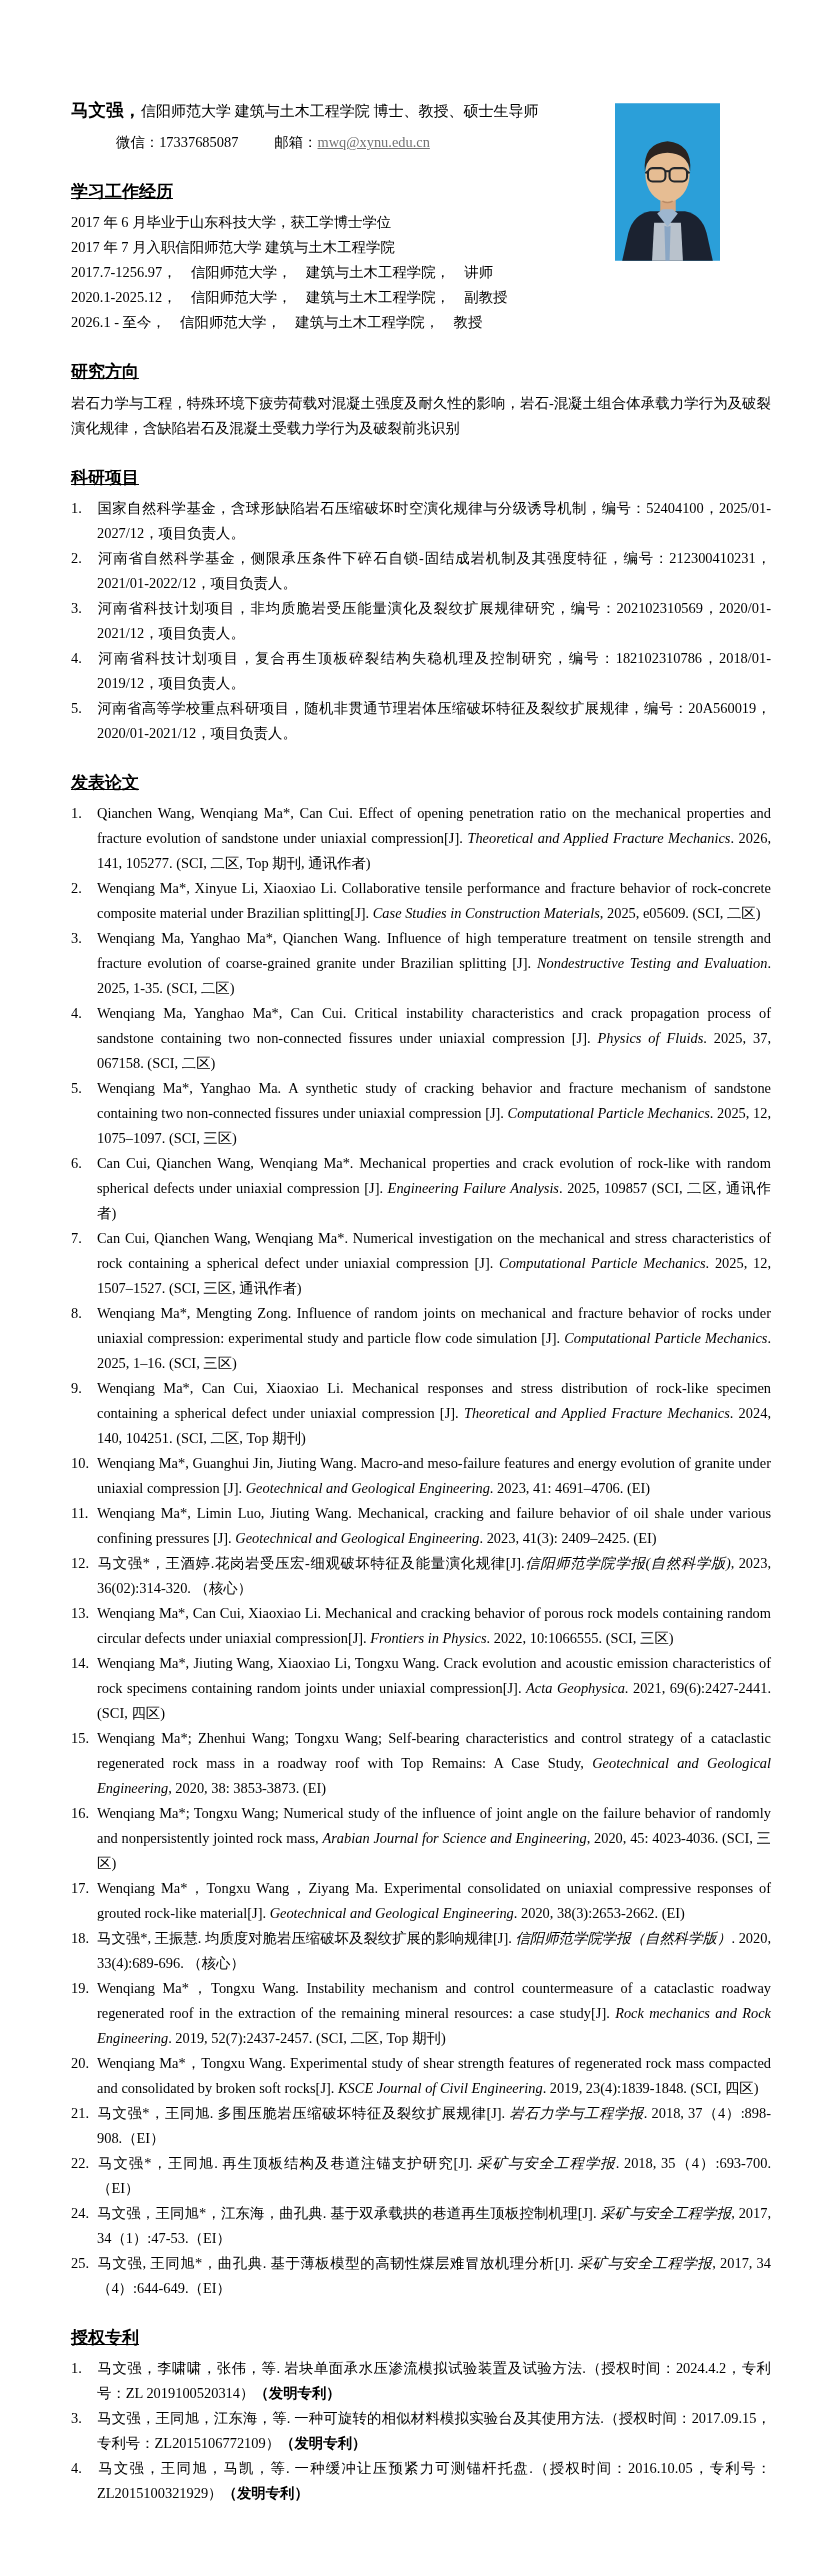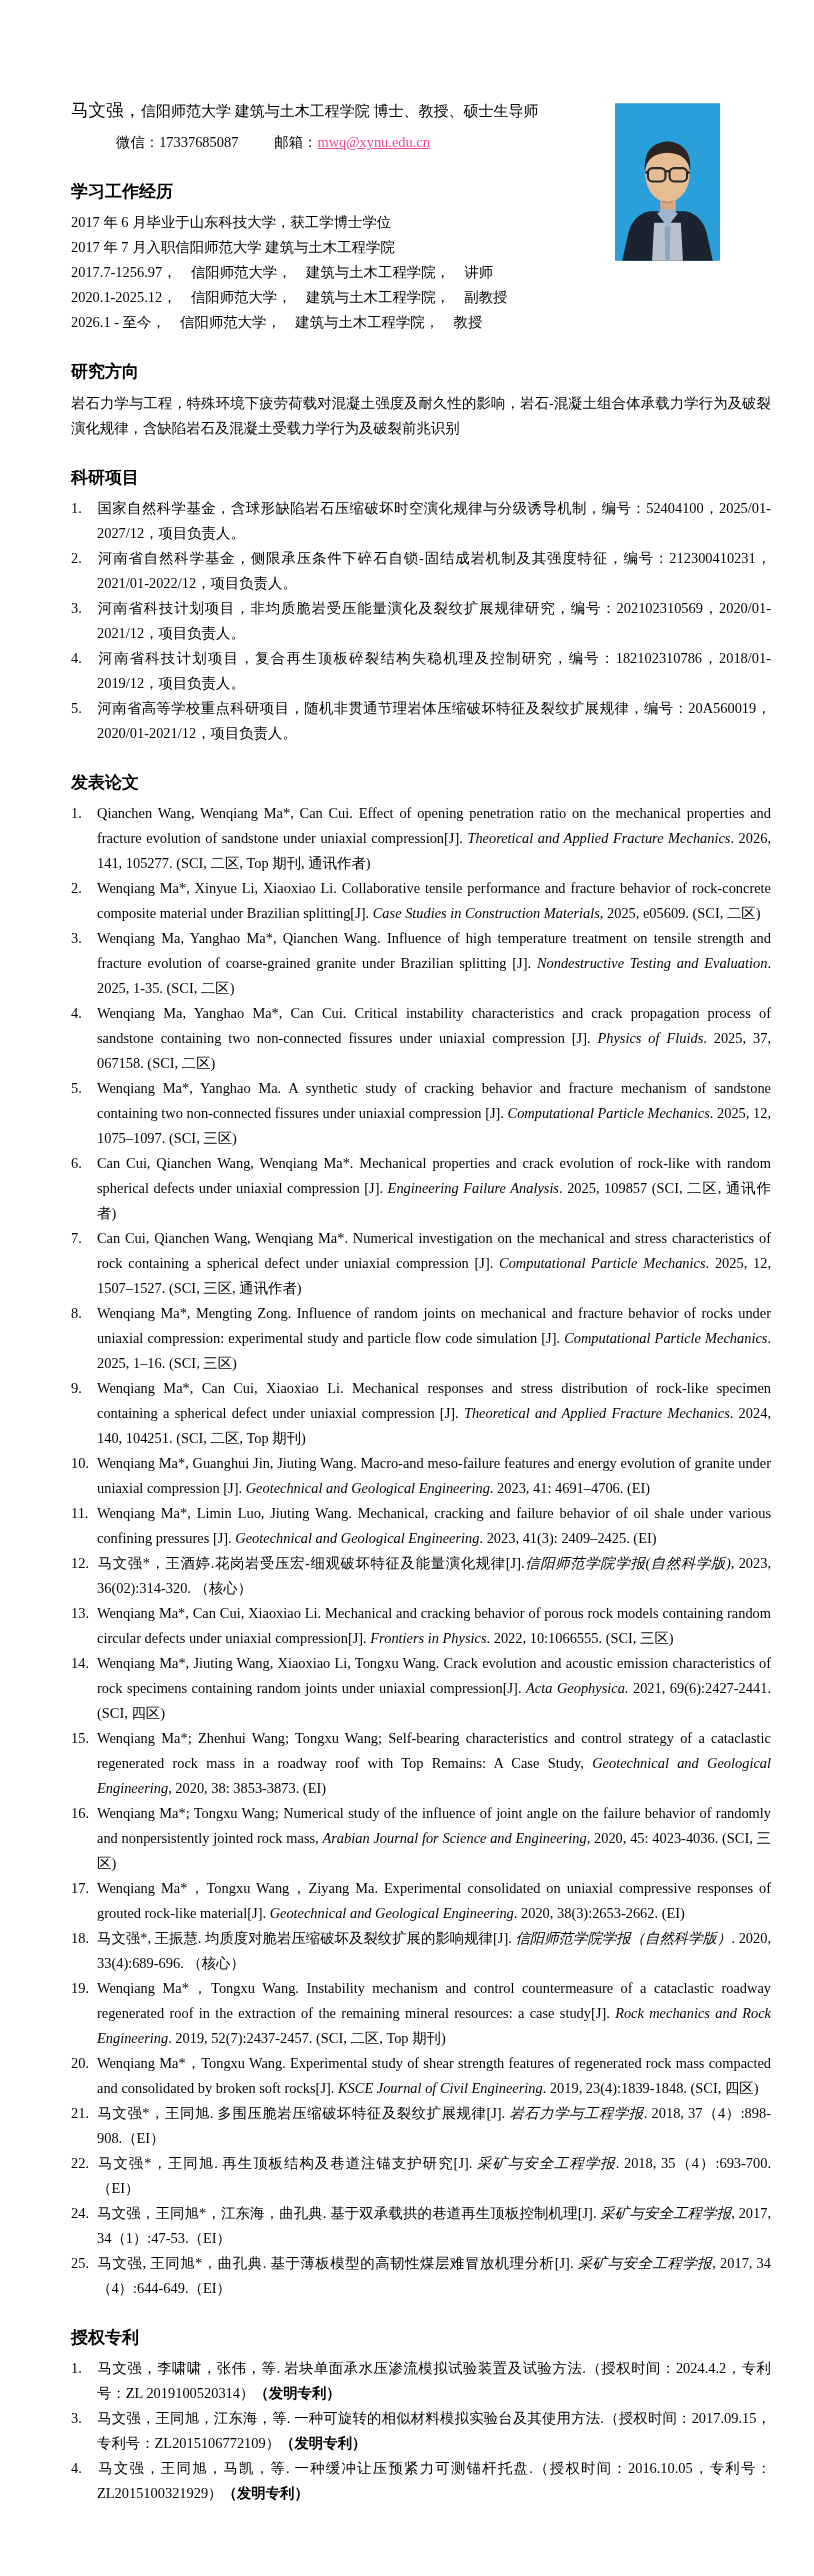--- a/index.html
+++ b/index.html
@@ -11,30 +11,31 @@
     background:#ffffff;
     color:#000000;
     font-family:"Liberation Serif","DejaVu Serif",serif;
     font-size:14.4px;
     line-height:25px;
     box-sizing:border-box;
     padding:97px 43px 0 71px;
     overflow:hidden;
   }
   .name-line{line-height:27px;}
-  .name{font-size:17.5px;font-weight:normal;}
+  .name{font-size:17.5px;font-weight:bold;}
   .affil{font-size:15px;}
   .contact-line{padding-left:45px;margin-top:5.2px;}
   .contact-gap{display:inline-block;width:36px;}
-  .email{color:#ec4899;text-decoration:underline;}
+  .email{color:#737373;text-decoration:underline;}
   .section-title{
     font-size:17px;
     font-weight:bold;
     line-height:27px;
     margin:23px 0 5.2px 0;
+    text-decoration:underline;
   }
   .line{margin:0;}
   .research-text{text-align:justify;}
   .item{
     padding-left:26px;
     text-indent:0;
     text-align:justify;
   }
   .item .num{
     display:inline-block;

